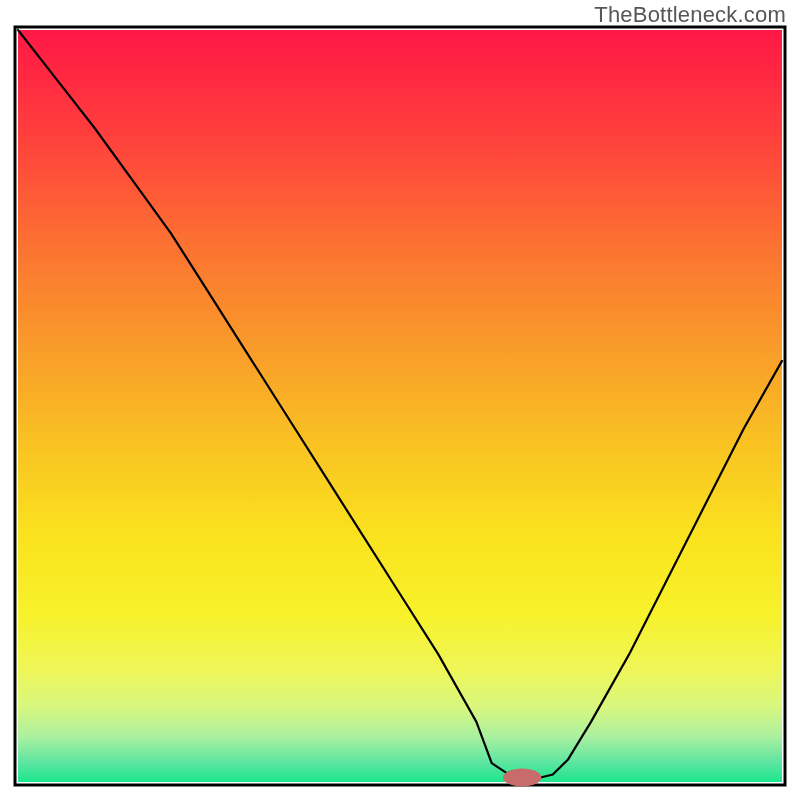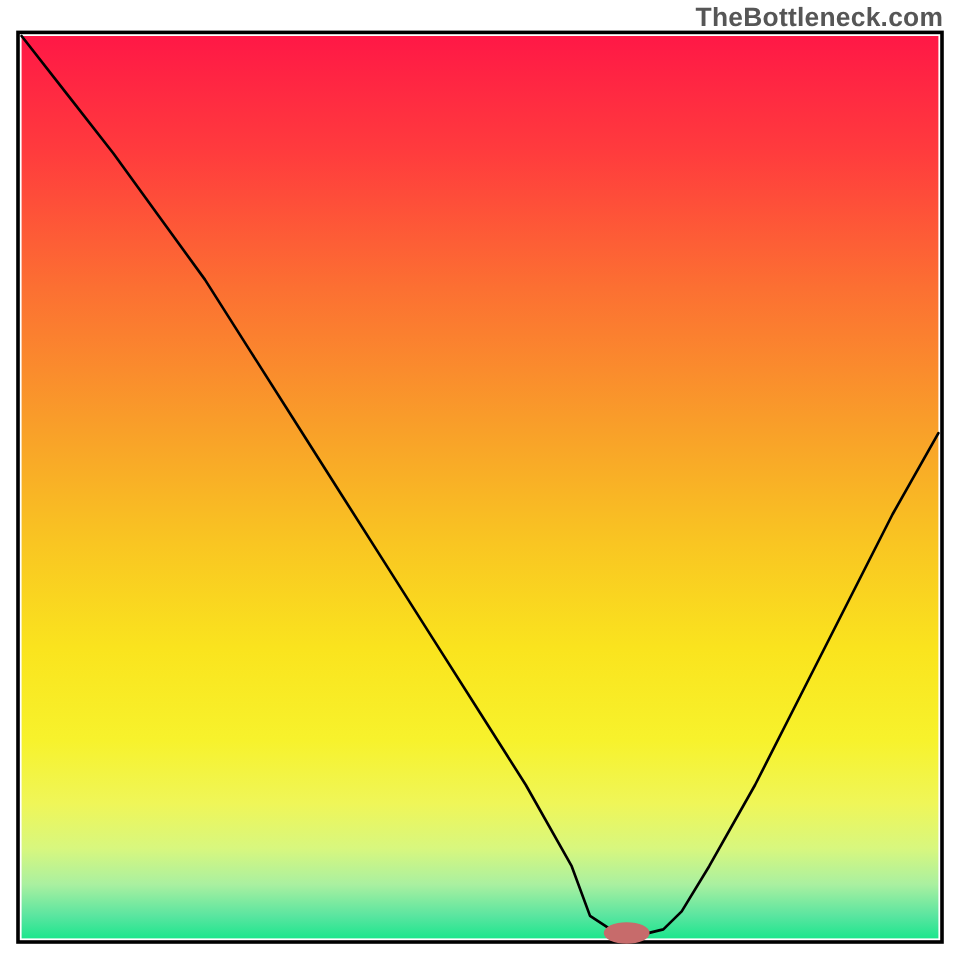--- a/index.html
+++ b/index.html
@@ -8,21 +8,21 @@
     width: 800px;
     height: 800px;
     background: #ffffff;
     font-family: Arial, Helvetica, sans-serif;
   }
   .watermark {
     position: absolute;
     top: 2px;
     right: 14px;
     font-size: 22px;
-    font-weight: 700;
+    font-weight: 400;
     color: #565656;
     letter-spacing: 0.2px;
   }
   svg {
     display: block;
   }
 </style>
 </head>
 <body>
 

